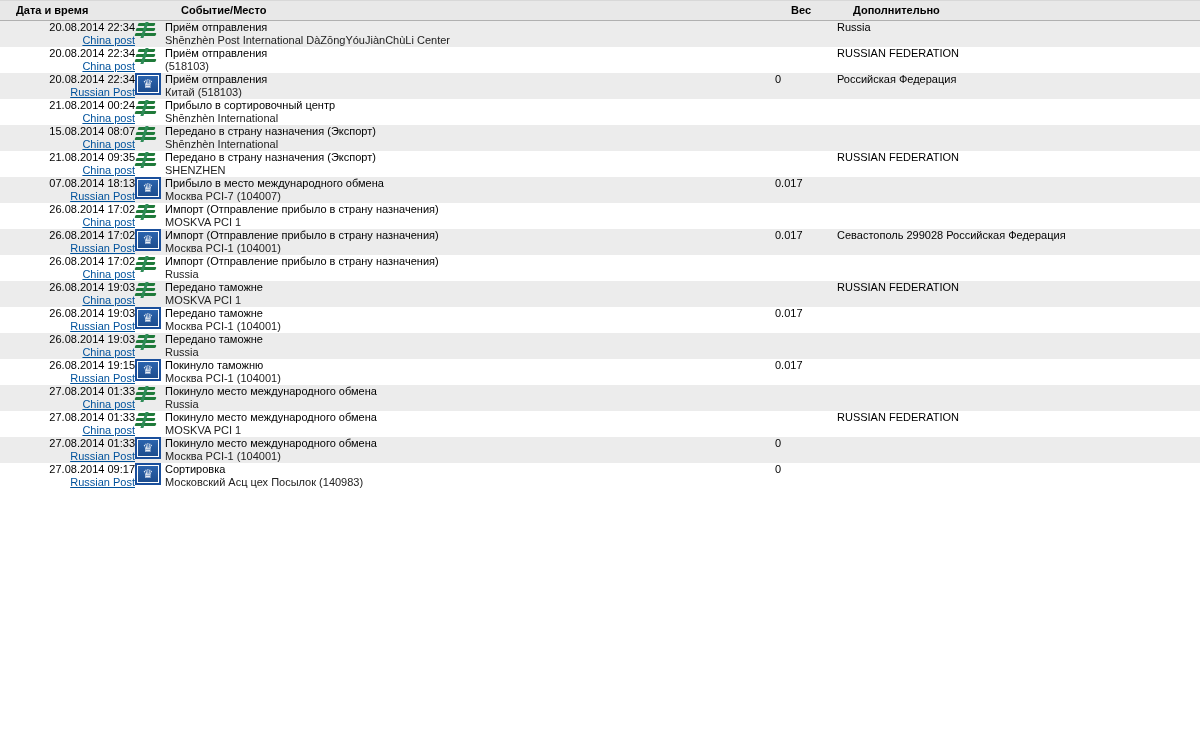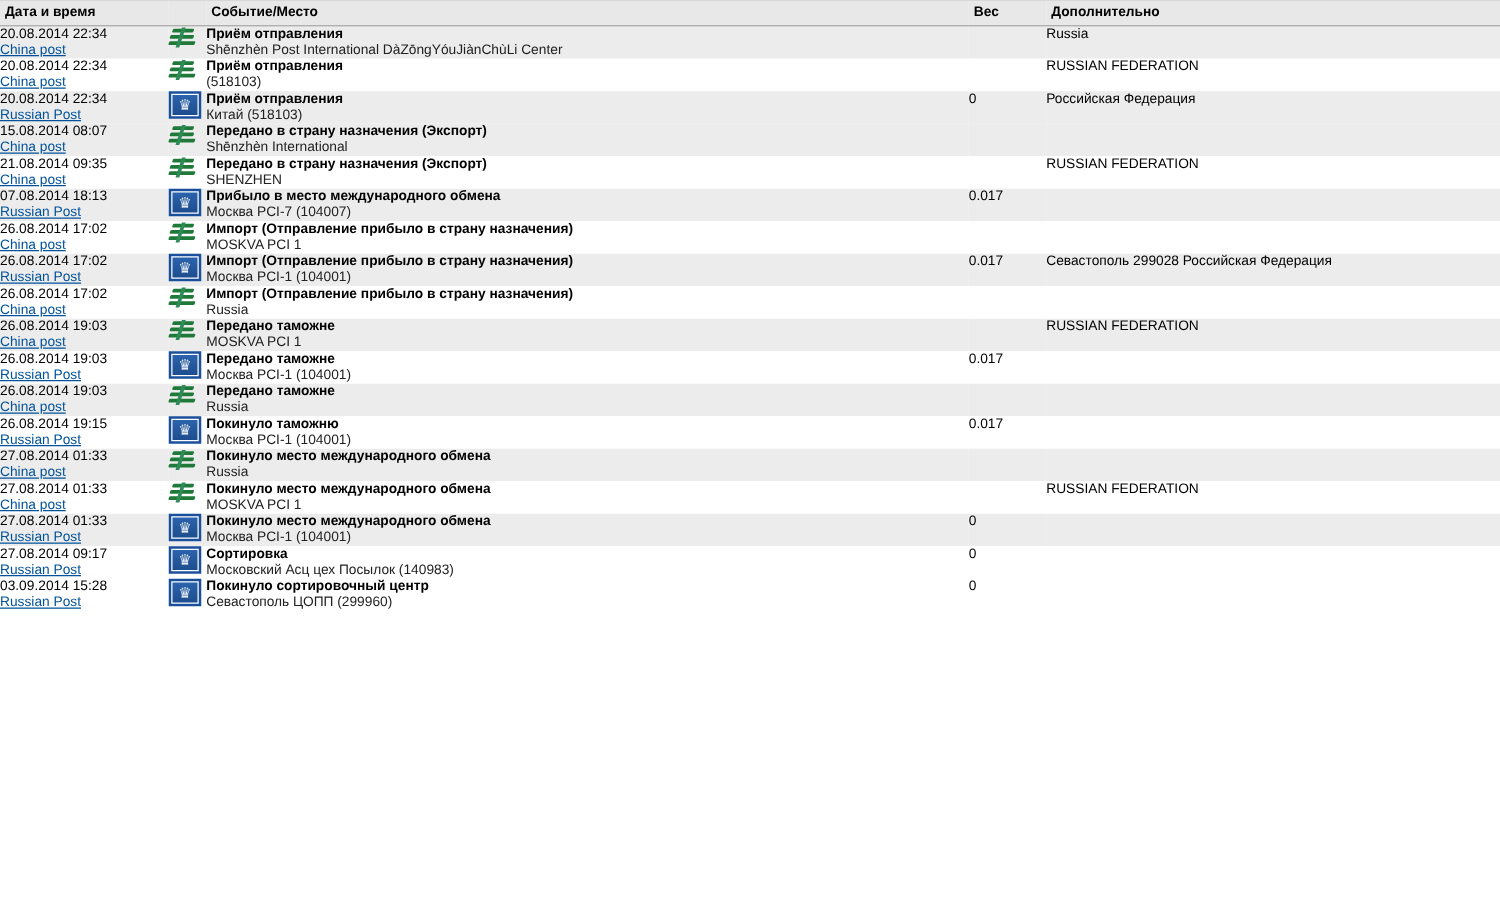--- a/index.html
+++ b/index.html
@@ -20,41 +20,41 @@
     width: 1200px;
     table-layout: fixed;
   }
   table.tracking th {
     background: #e8e8e8;
     border-bottom: 1px solid #b0b0b0;
     border-top: 1px solid #d8d8d8;
     text-align: left;
     font-size: 11px;
     font-weight: bold;
-    padding: 2px 4px 3px 4px;
+    padding: 2px 4px 3px 16px;
     height: 14px;
     vertical-align: middle;
     color: #000;
   }
   col.c-date   { width: 135px; }
   col.c-icon   { width: 30px;  }
   col.c-event  { width: 610px; }
   col.c-weight { width: 62px;  }
   col.c-extra  { width: 363px; }
 
   table.tracking td {
     padding: 0;
     vertical-align: top;
     font-size: 11px;
   }
   tr.row-alt td { background: #ececec; }
   tr.row-plain td { background: #ffffff; }
 
   td.date {
-    text-align: left;
+    text-align: right;
     padding: 3px 6px 4px 2px;
     line-height: 13px;
     white-space: nowrap;
   }
   td.date .dt {
     display: block;
     color: #000;
   }
   td.date .carrier {
     display: block;
@@ -66,21 +66,21 @@
   td.icon {
     text-align: left;
     padding: 4px 0 0 2px;
   }
   td.event {
     padding: 3px 4px 4px 2px;
     line-height: 13px;
   }
   td.event .title {
     display: block;
-    font-weight: bold;
+    font-weight: normal;
     color: #000;
   }
   td.event .place {
     display: block;
     color: #222;
   }
   td.weight {
     padding: 4px 4px 4px 2px;
     color: #000;
   }
@@ -184,20 +184,33 @@
           <span class="carrier">Russian Post</span>
         </td>
         <td class="icon"><span class="ico ico-russia"><span class="inner"></span><span class="eagle">♛</span></span></td>
         <td class="event">
           <span class="title">Приём отправления</span>
           <span class="place">Китай (518103)</span>
         </td>
         <td class="weight">0</td>
         <td class="extra">Российская Федерация</td>
       </tr>
+      <tr class="row-plain">
+        <td class="date">
+          <span class="dt">21.08.2014 00:24</span>
+          <span class="carrier">China post</span>
+        </td>
+        <td class="icon"><span class="ico ico-china"><span class="g1"></span><span class="g2"></span><span class="g3"></span><span class="gv"></span></span></td>
+        <td class="event">
+          <span class="title">Прибыло в сортировочный центр</span>
+          <span class="place">Shēnzhèn International</span>
+        </td>
+        <td class="weight"></td>
+        <td class="extra"></td>
+      </tr>
       <tr class="row-alt">
         <td class="date">
           <span class="dt">15.08.2014 08:07</span>
           <span class="carrier">China post</span>
         </td>
         <td class="icon"><span class="ico ico-china"><span class="g1"></span><span class="g2"></span><span class="g3"></span><span class="gv"></span></span></td>
         <td class="event">
           <span class="title">Передано в страну назначения (Экспорт)</span>
           <span class="place">Shēnzhèn International</span>
         </td>
@@ -366,27 +379,14 @@
           <span class="carrier">Russian Post</span>
         </td>
         <td class="icon"><span class="ico ico-russia"><span class="inner"></span><span class="eagle">♛</span></span></td>
         <td class="event">
           <span class="title">Сортировка</span>
           <span class="place">Московский Асц цех Посылок (140983)</span>
         </td>
         <td class="weight">0</td>
         <td class="extra"></td>
       </tr>
-      <tr class="row-plain">
-        <td class="date">
-          <span class="dt">03.09.2014 15:28</span>
-          <span class="carrier">Russian Post</span>
-        </td>
-        <td class="icon"><span class="ico ico-russia"><span class="inner"></span><span class="eagle">♛</span></span></td>
-        <td class="event">
-          <span class="title">Покинуло сортировочный центр</span>
-          <span class="place">Севастополь ЦОПП (299960)</span>
-        </td>
-        <td class="weight">0</td>
-        <td class="extra"></td>
-      </tr>
     </tbody>
 </table>
 
 </body></html>

